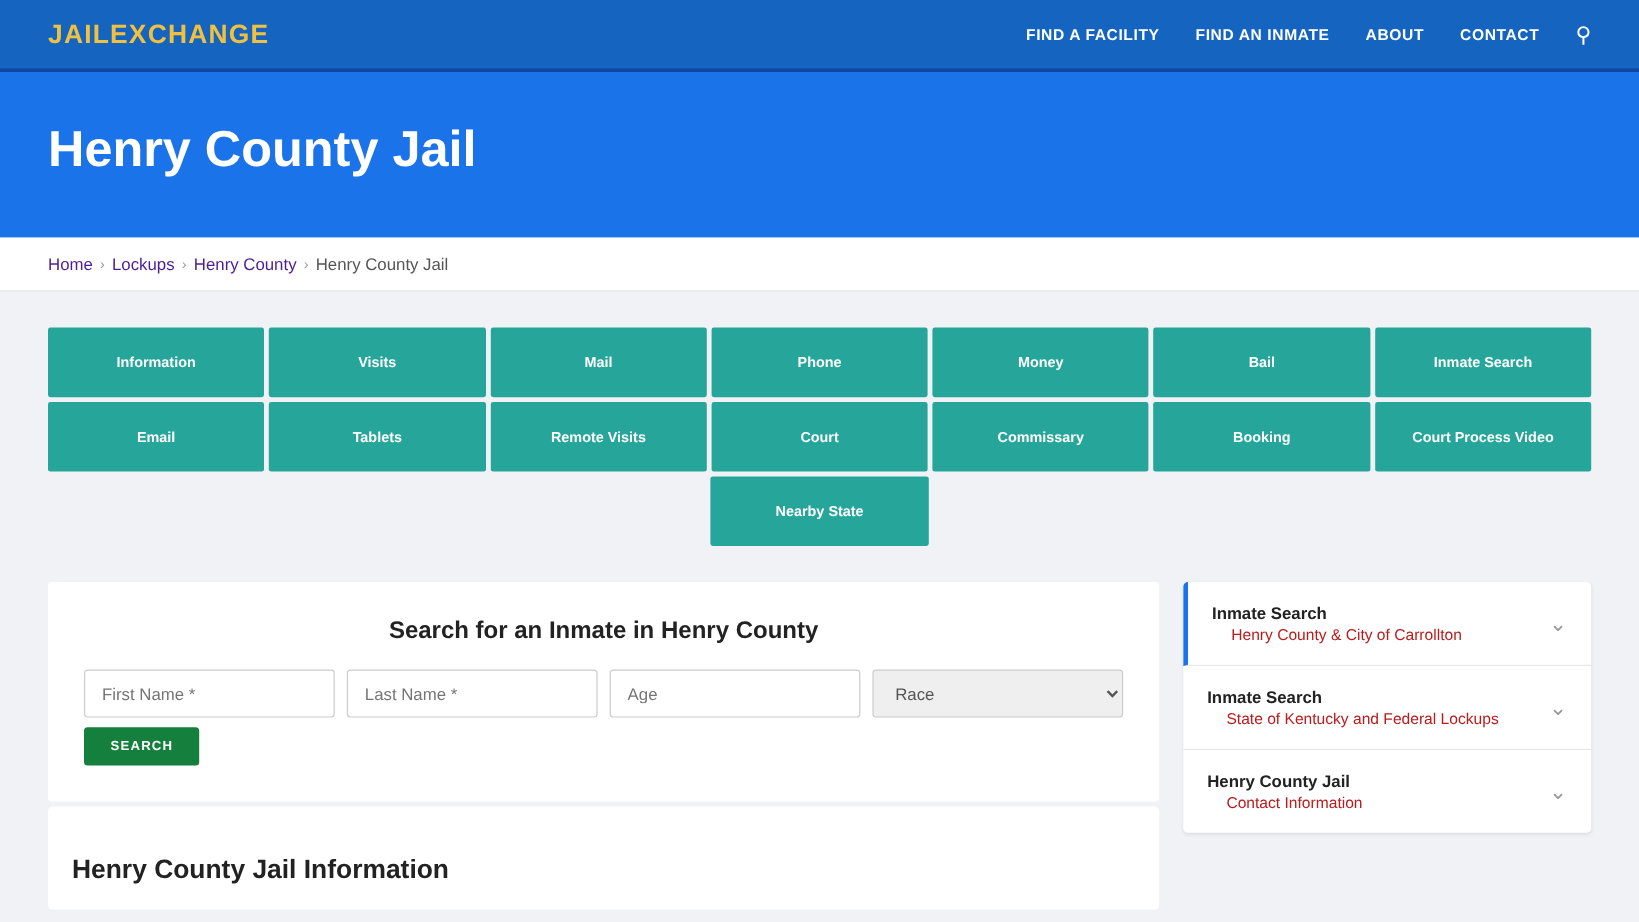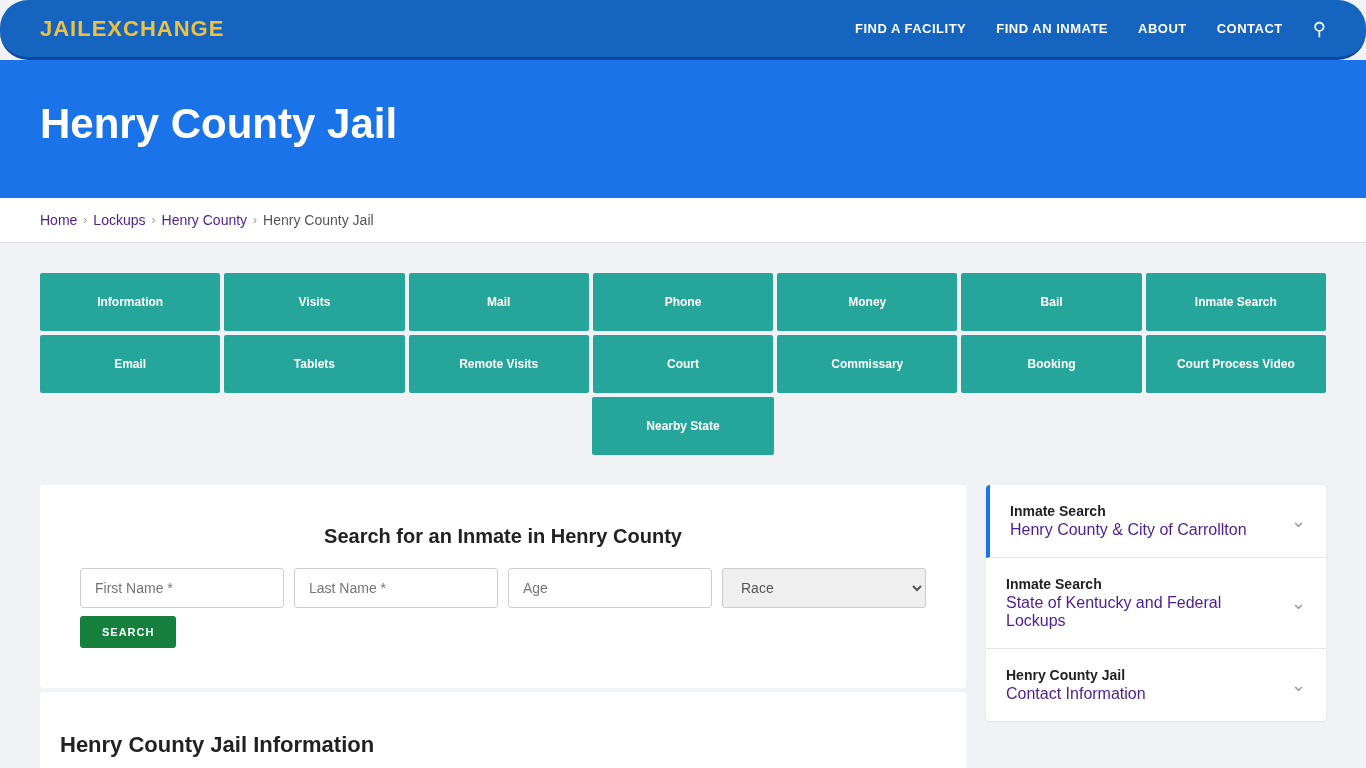--- a/index.html
+++ b/index.html
@@ -7,21 +7,20 @@
 
     
     nav {
       background: #1565c0;
       display: flex;
       align-items: center;
       justify-content: space-between;
       padding: 0 40px;
       height: 60px;
       border-bottom: 3px solid #0d47a1;
-      border-radius: 28px;
     }
     .logo {
       font-size: 22px;
       font-weight: 900;
       color: #fff;
       letter-spacing: 1px;
     }
     .logo span { color: #f0c040; }
     .nav-links { display: flex; align-items: center; gap: 30px; }
     .nav-links a {
@@ -95,21 +94,21 @@
     .content-area {
       display: flex;
       gap: 20px;
       align-items: flex-start;
     }
 
     
     .search-box {
       background: #fff;
       border-radius: 3px;
-      padding: 40px;
+      padding: 30px;
       flex: 1;
       min-width: 0;
     }
     .search-box h2 {
       font-size: 20px;
       font-weight: 700;
       text-align: center;
       margin-bottom: 20px;
       color: #222;
     }
@@ -173,22 +172,23 @@
       border-left: 4px solid #1a73e8;
     }
     .sidebar-item-text { flex: 1; }
     .sidebar-item-title {
       font-size: 14px;
       font-weight: 700;
       color: #222;
       margin-bottom: 2px;
     }
     .sidebar-item-subtitle {
-      font-size: 16px;
-      color: #4c1d95;
+      font-size: 13px;
+      color: #b91c1c;
+      margin-left: 16px;
     }
     .sidebar-chevron { color: #999; font-size: 18px; margin-left: 10px; }
   </style>
 </head>
 <body>
 
 <nav>
   <div class="logo">
     <span>JAIL</span><span style="color:#f0c040">EXCHANGE</span>
   </div>

